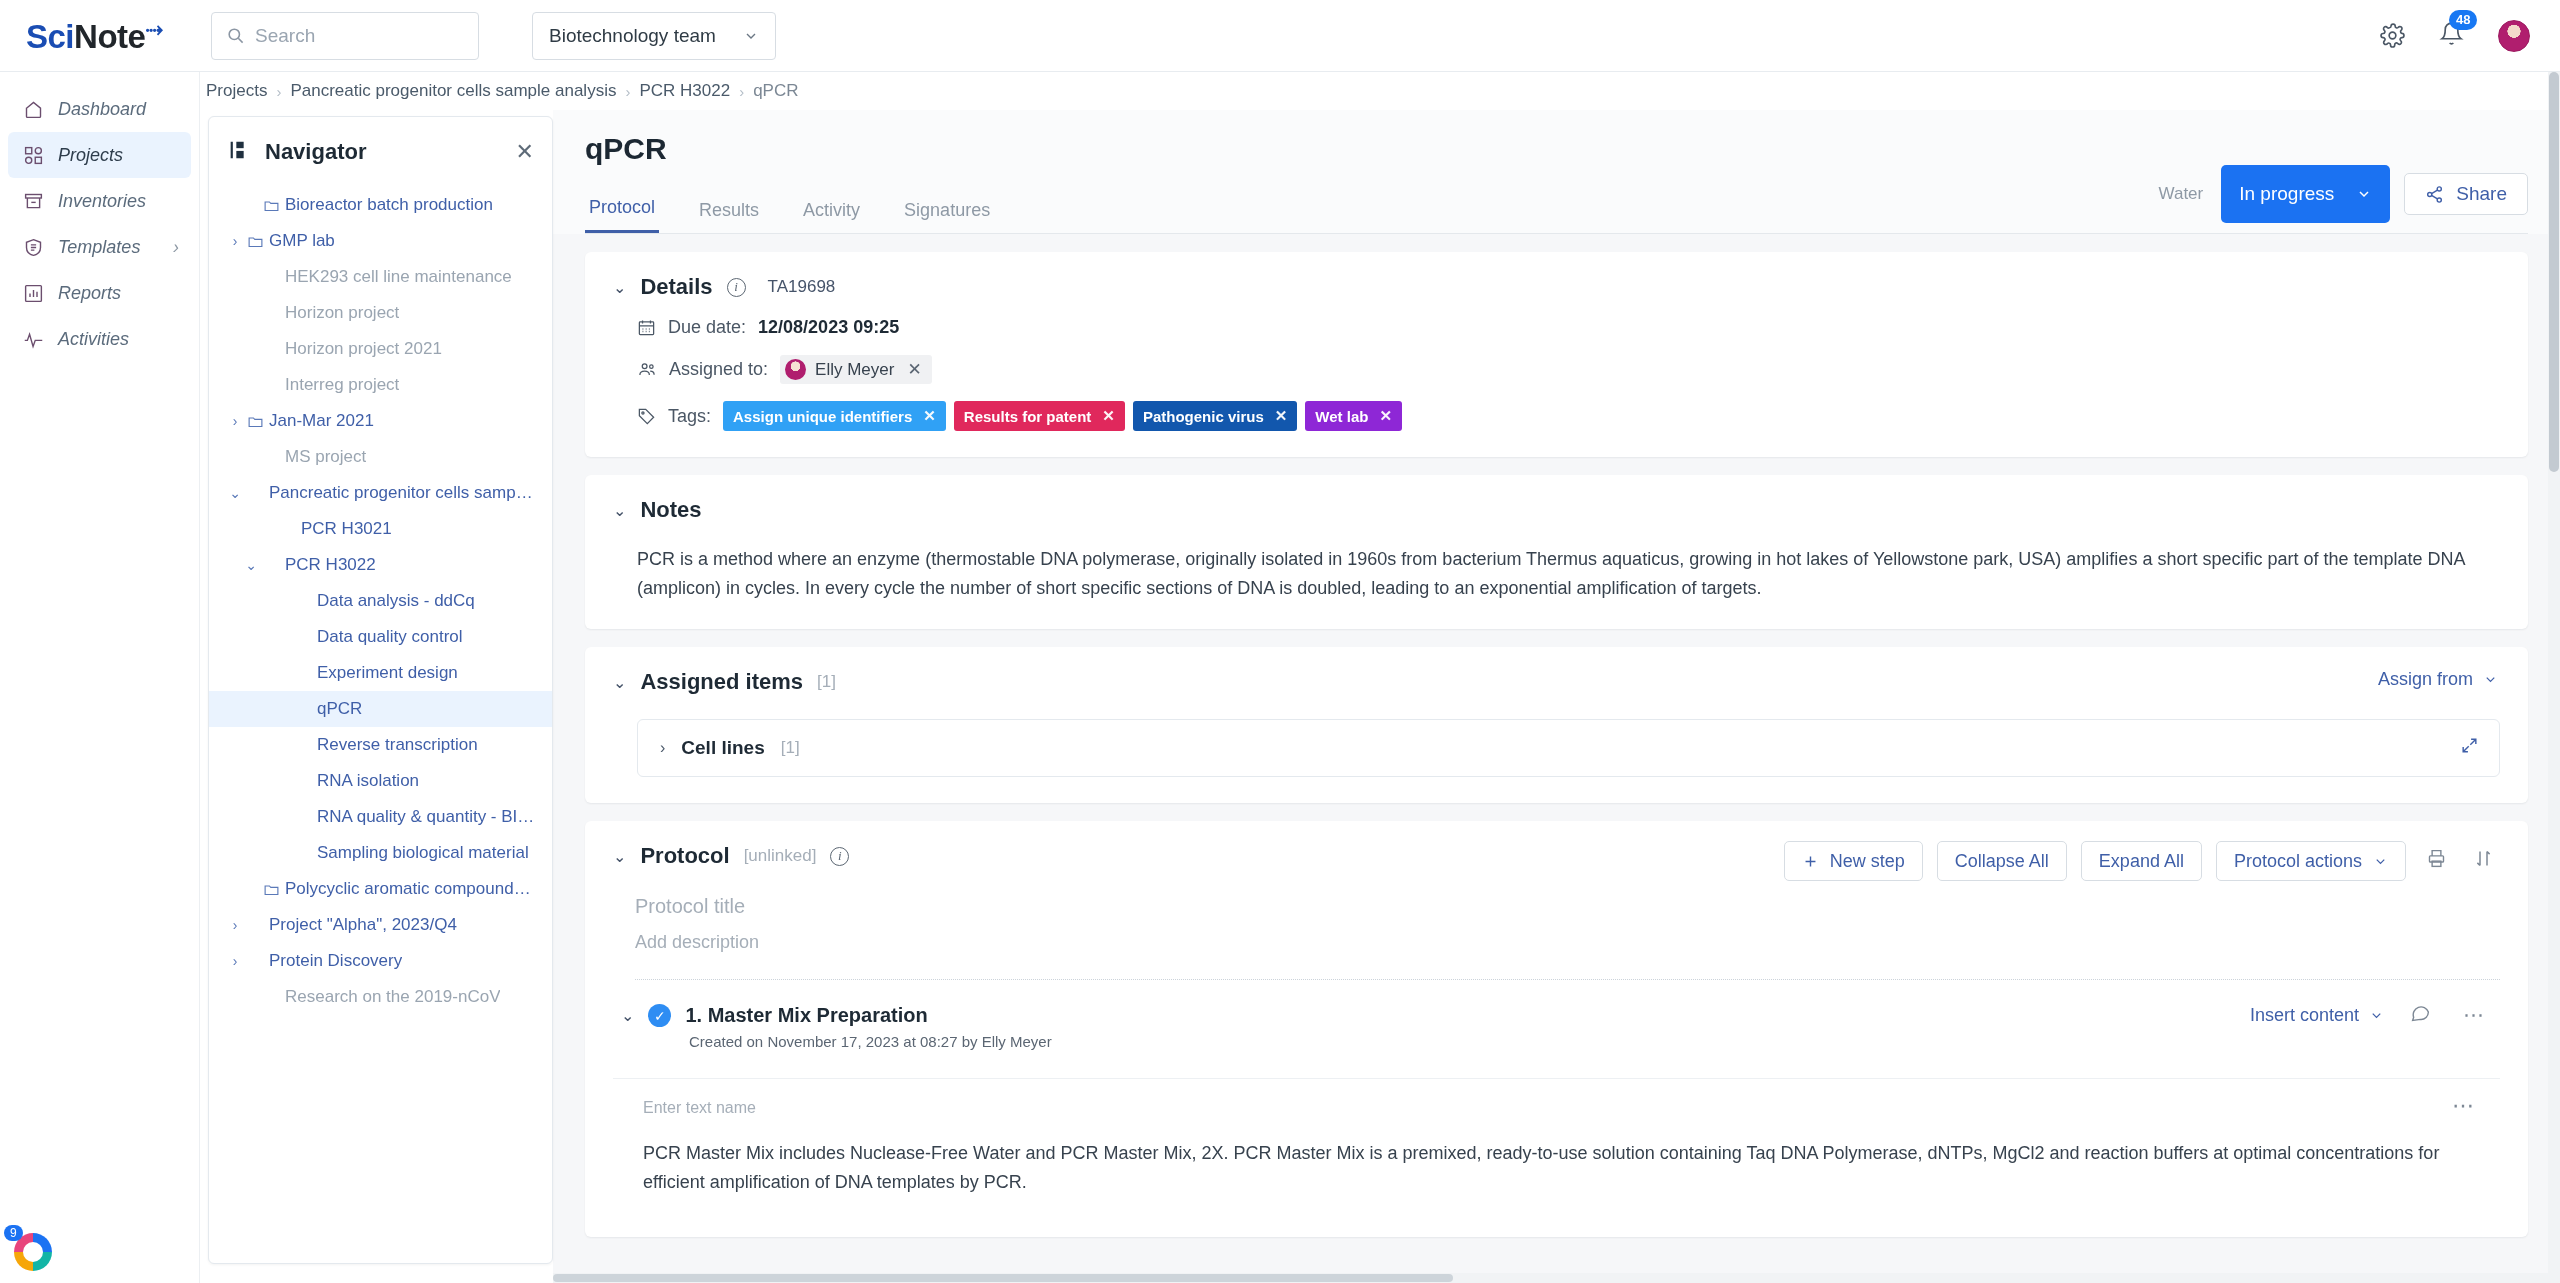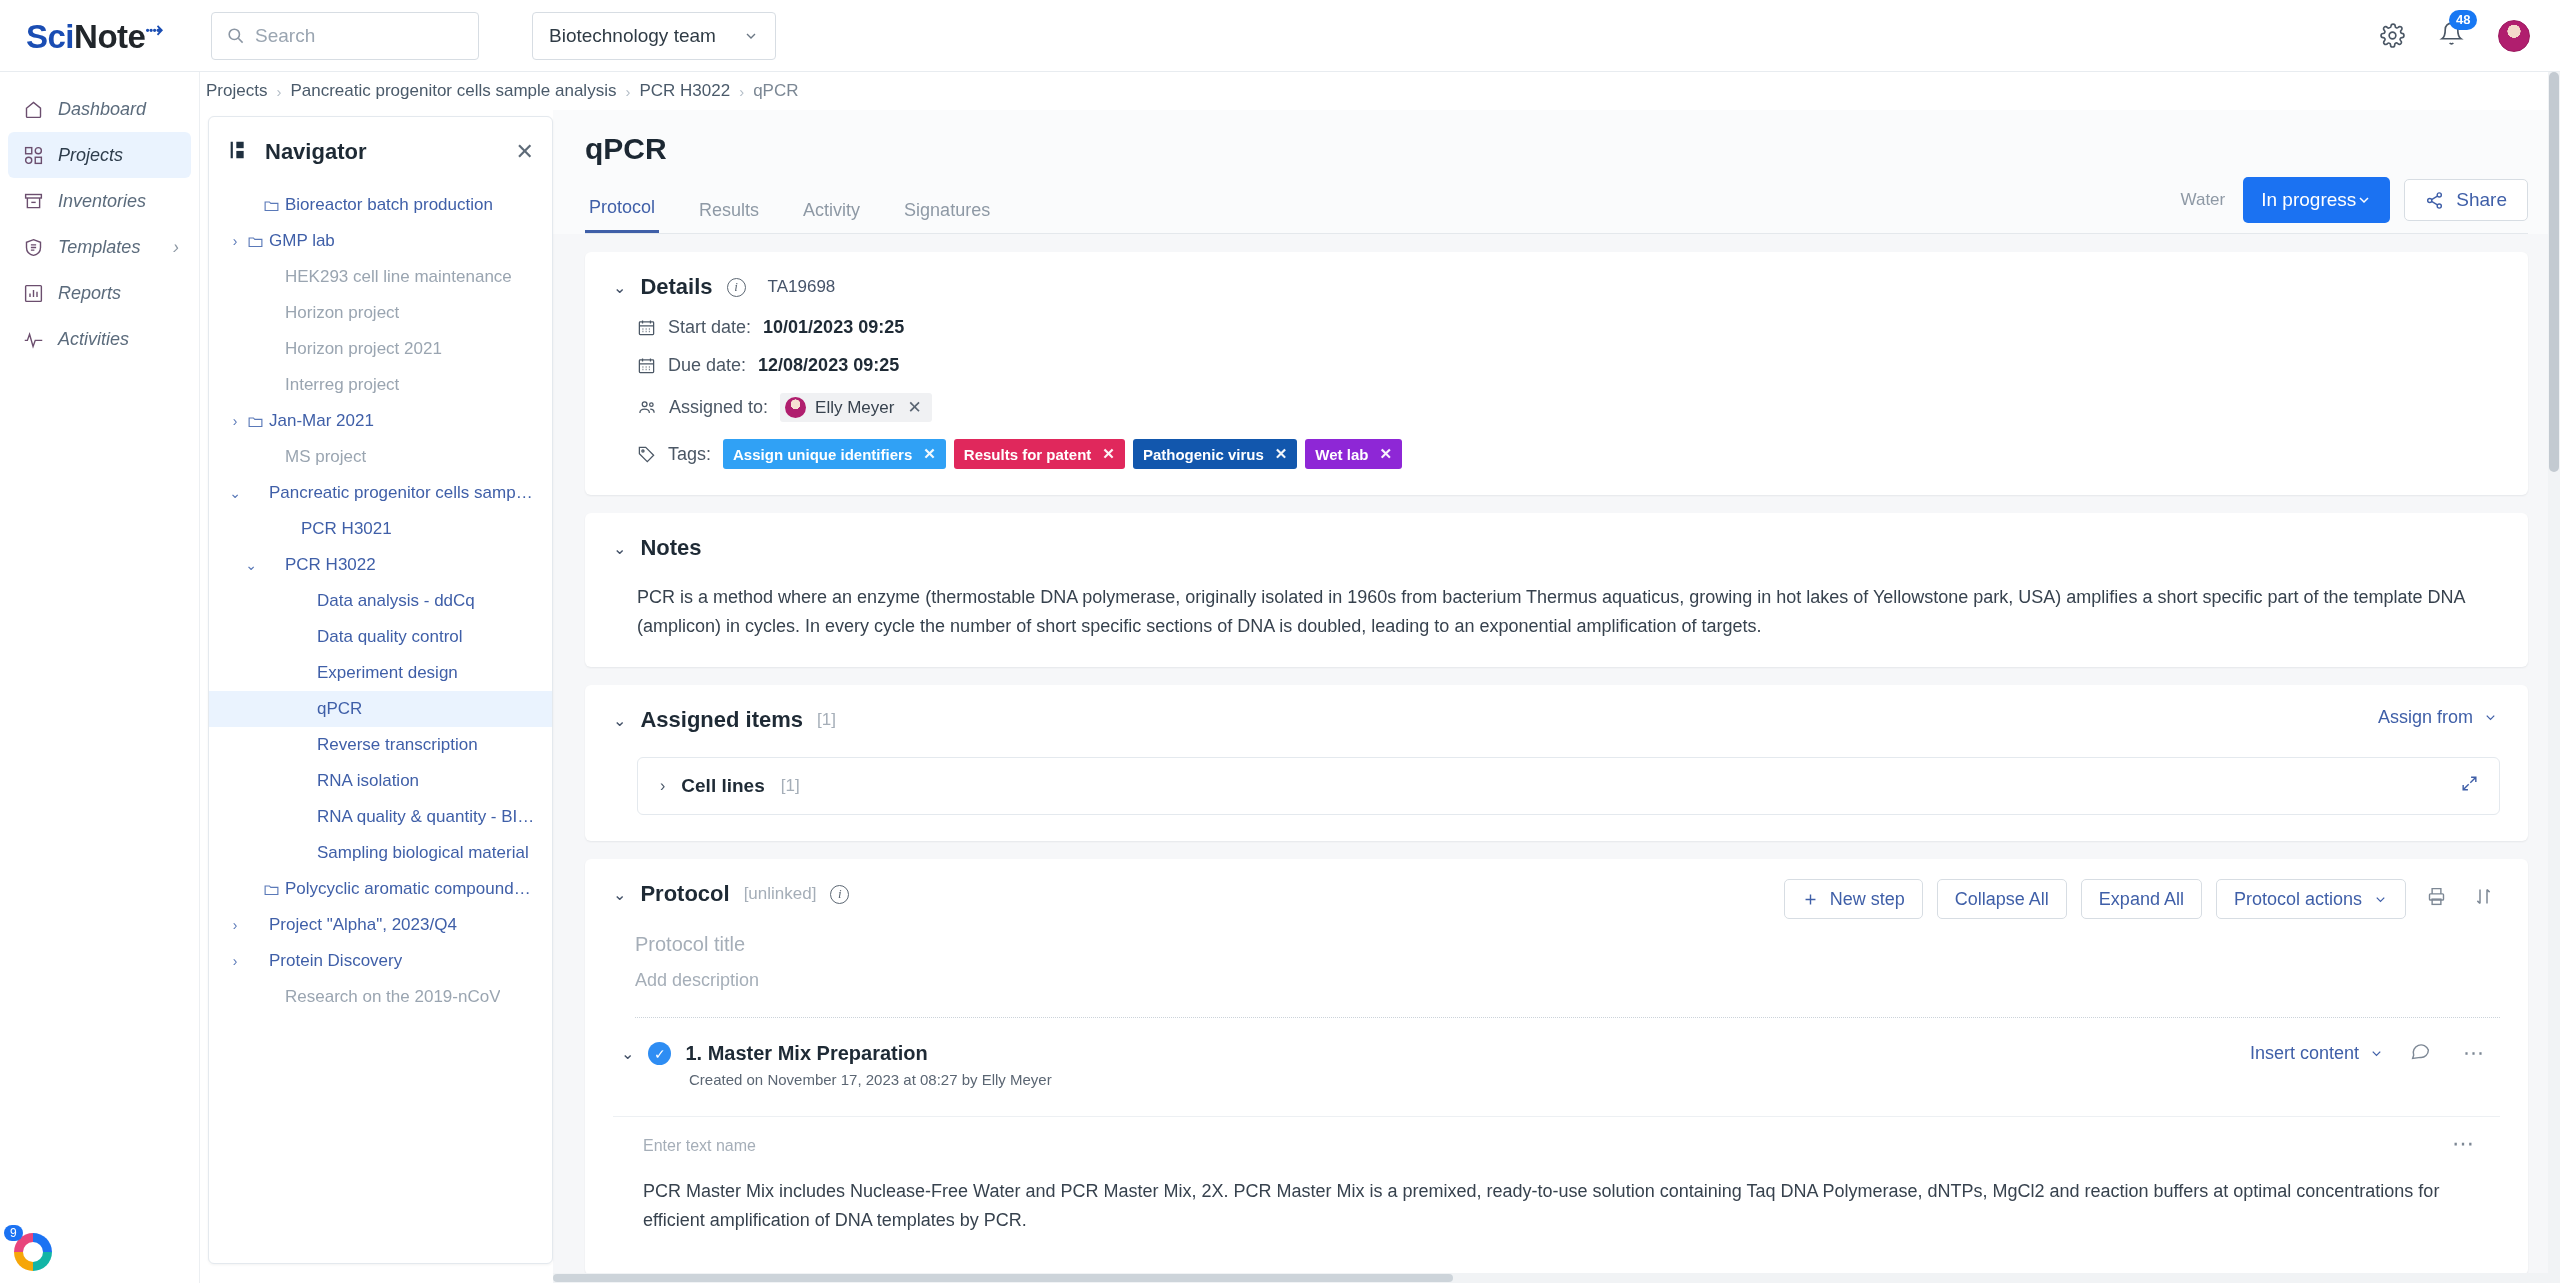--- a/index.html
+++ b/index.html
@@ -99,22 +99,22 @@
     display: flex; align-items: flex-end; margin-top: 22px;
     border-bottom: 1px solid #e4e8ec; position: relative; height: 46px;
   }
   .tab {
     font-size: 18px; color: #8e99a5; padding: 0 4px 12px 4px; margin-right: 36px; cursor: pointer;
   }
   .tab.active { color: #3f5fa8; border-bottom: 3px solid #3f5fa8; }
   .headactions { position: absolute; right: 0; bottom: 10px; display: flex; align-items: center; gap: 14px; }
   .statuslbl { font-size: 17px; color: #8e99a5; margin-right: 4px; }
   .btn-status {
-    background: #1b72f2; color: #fff; border-radius: 5px; height: 46px;
-    display: flex; align-items: center; padding: 0 18px; font-size: 19px; cursor:pointer;
+    background: #1b72f2; color: #fff; border-radius: 5px; height: 58px;
+    display: flex; align-items: center; gap: 22px; padding: 0 18px; font-size: 19px; cursor:pointer;
   }
   .btn-share {
     background: #fff; border: 1px solid #d7dde3; border-radius: 5px; height: 42px;
     display: flex; align-items: center; gap: 12px; padding: 0 20px; font-size: 19px;
     color: #3f5fa8; cursor: pointer;
   }
   .card {
     background: #fff; margin: 18px 32px 0 32px; border-radius: 6px;
     box-shadow: 0 1px 2px rgba(20,30,45,.07); padding: 22px 28px 26px 28px;
   }
@@ -509,29 +509,20 @@
   </div>
 
   <div class="card">
     <div class="sec-head">
       <span class="sec-caret">⌄</span>
       <span class="sec-title">Details</span>
       <span class="icircle">i</span>
       <span class="code">TA19698</span>
     </div>
 
-    <div class="detail-row">
-      <svg width="19" height="19" viewBox="0 0 24 24" fill="none" stroke="#4b5765" stroke-width="1.6">
-          <rect x="3" y="5" width="18" height="16" rx="1"></rect>
-          <path d="M3 10h18M7 3v4M17 3v4"></path>
-          <path d="M7 14h1M11 14h1M15 14h1M7 17h1M11 17h1M15 17h1" stroke-width="1.8"></path>
-        </svg>
-      <span class="k">Start date:</span>
-      <span class="v">10/01/2023 09:25</span>
-    </div>
 
     <div class="detail-row">
       <svg width="19" height="19" viewBox="0 0 24 24" fill="none" stroke="#4b5765" stroke-width="1.6">
           <rect x="3" y="5" width="18" height="16" rx="1"></rect>
           <path d="M3 10h18M7 3v4M17 3v4"></path>
           <path d="M7 14h1M11 14h1M15 14h1M7 17h1M11 17h1M15 17h1" stroke-width="1.8"></path>
         </svg>
       <span class="k">Due date:</span>
       <span class="v">12/08/2023 09:25</span>
     </div>

